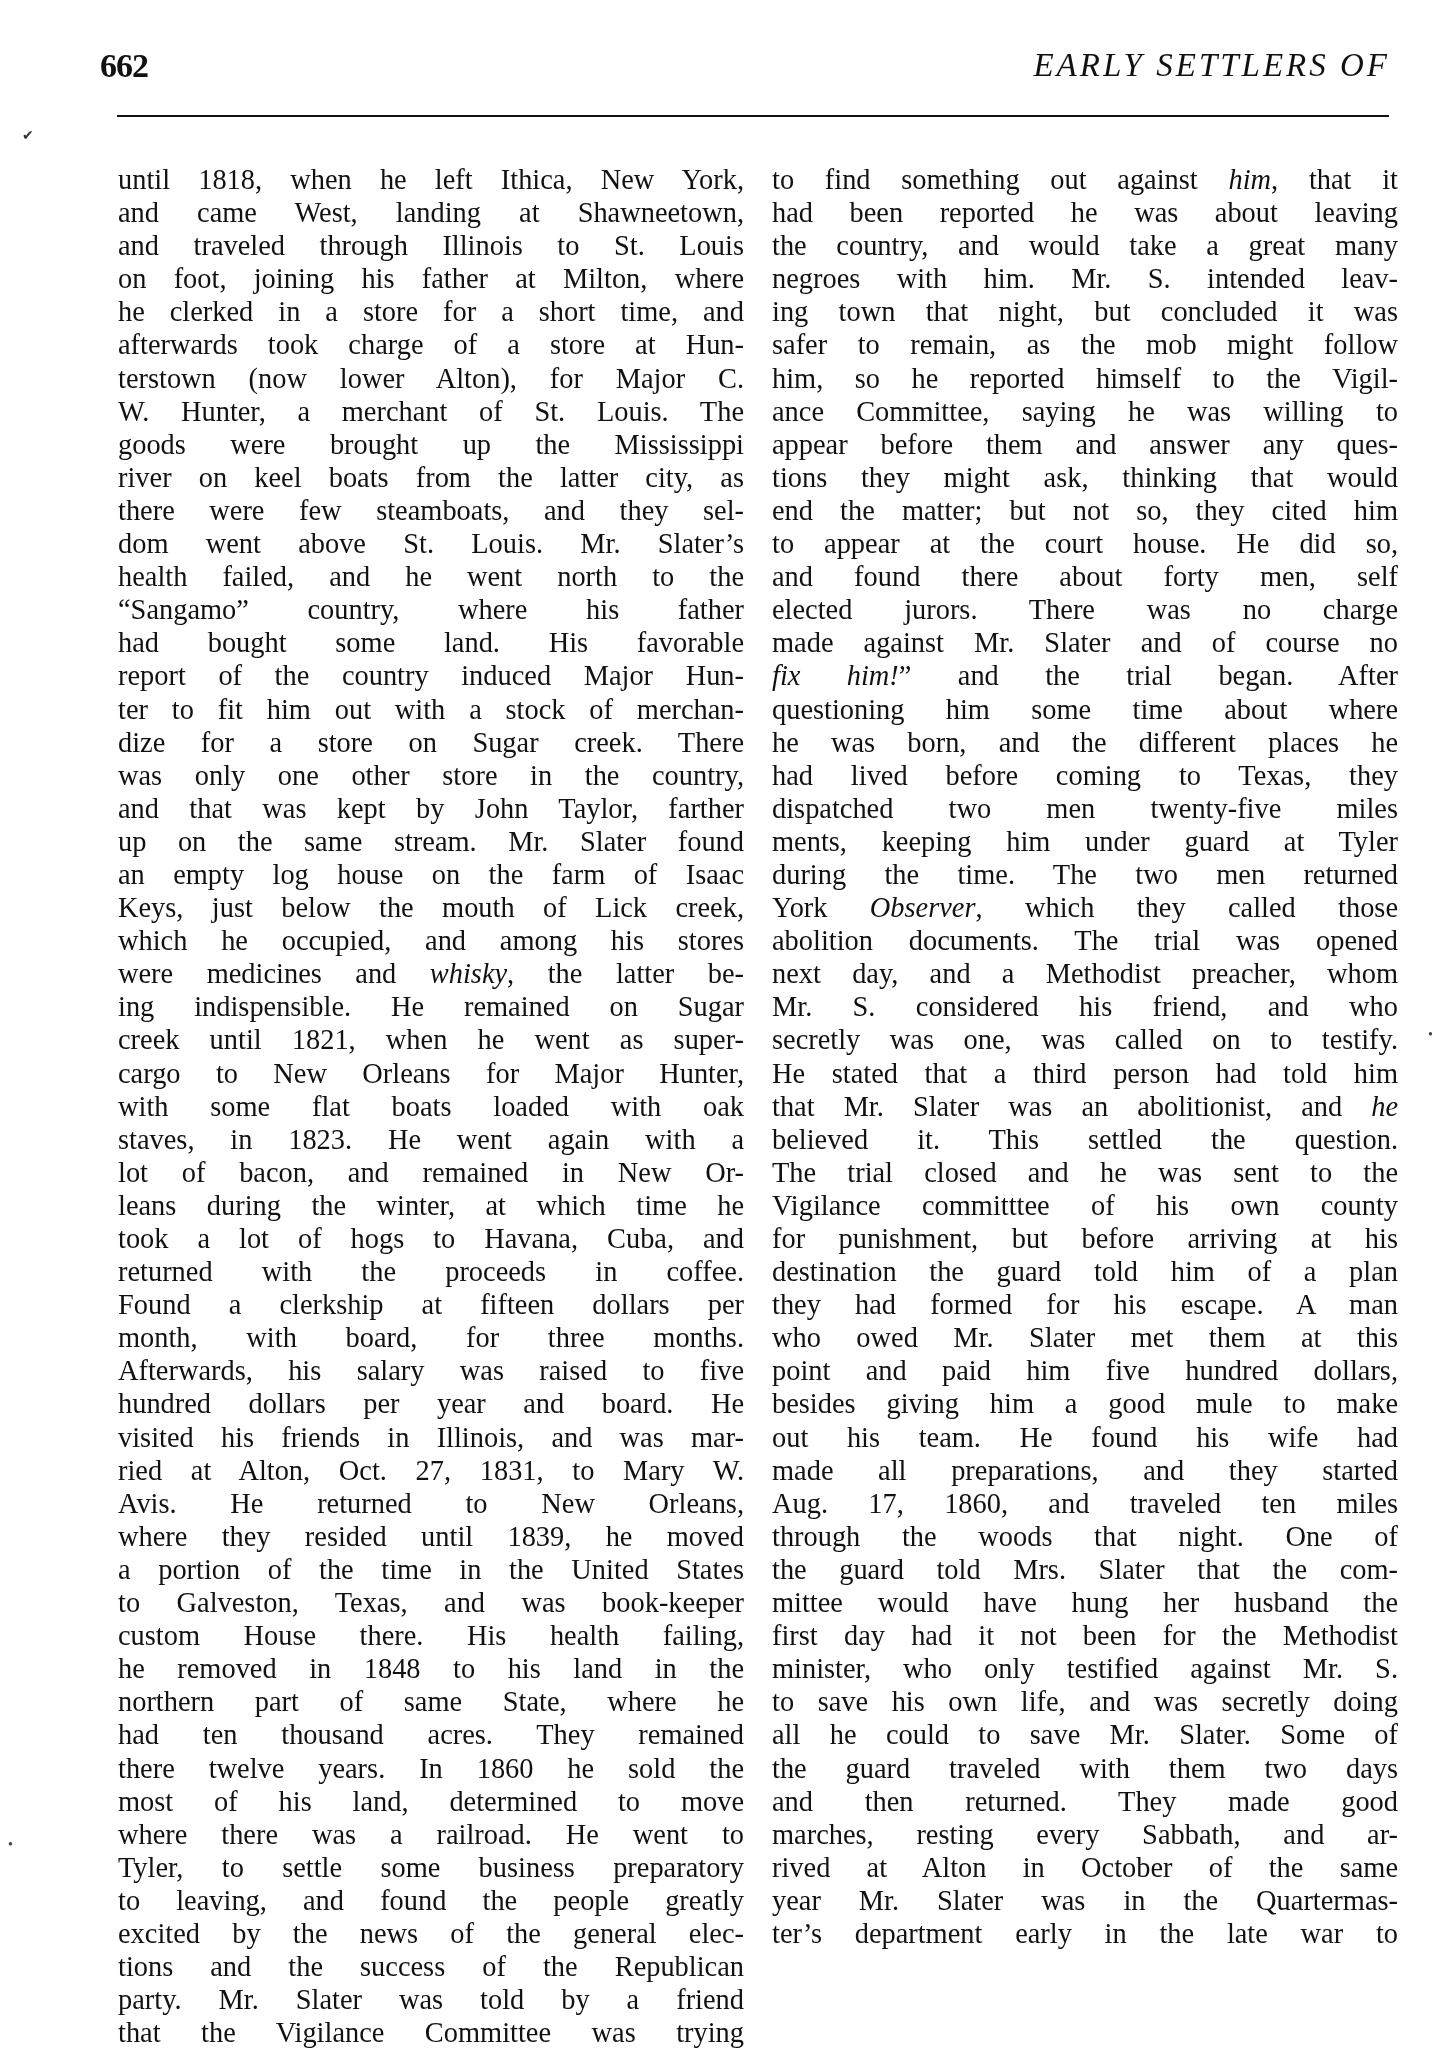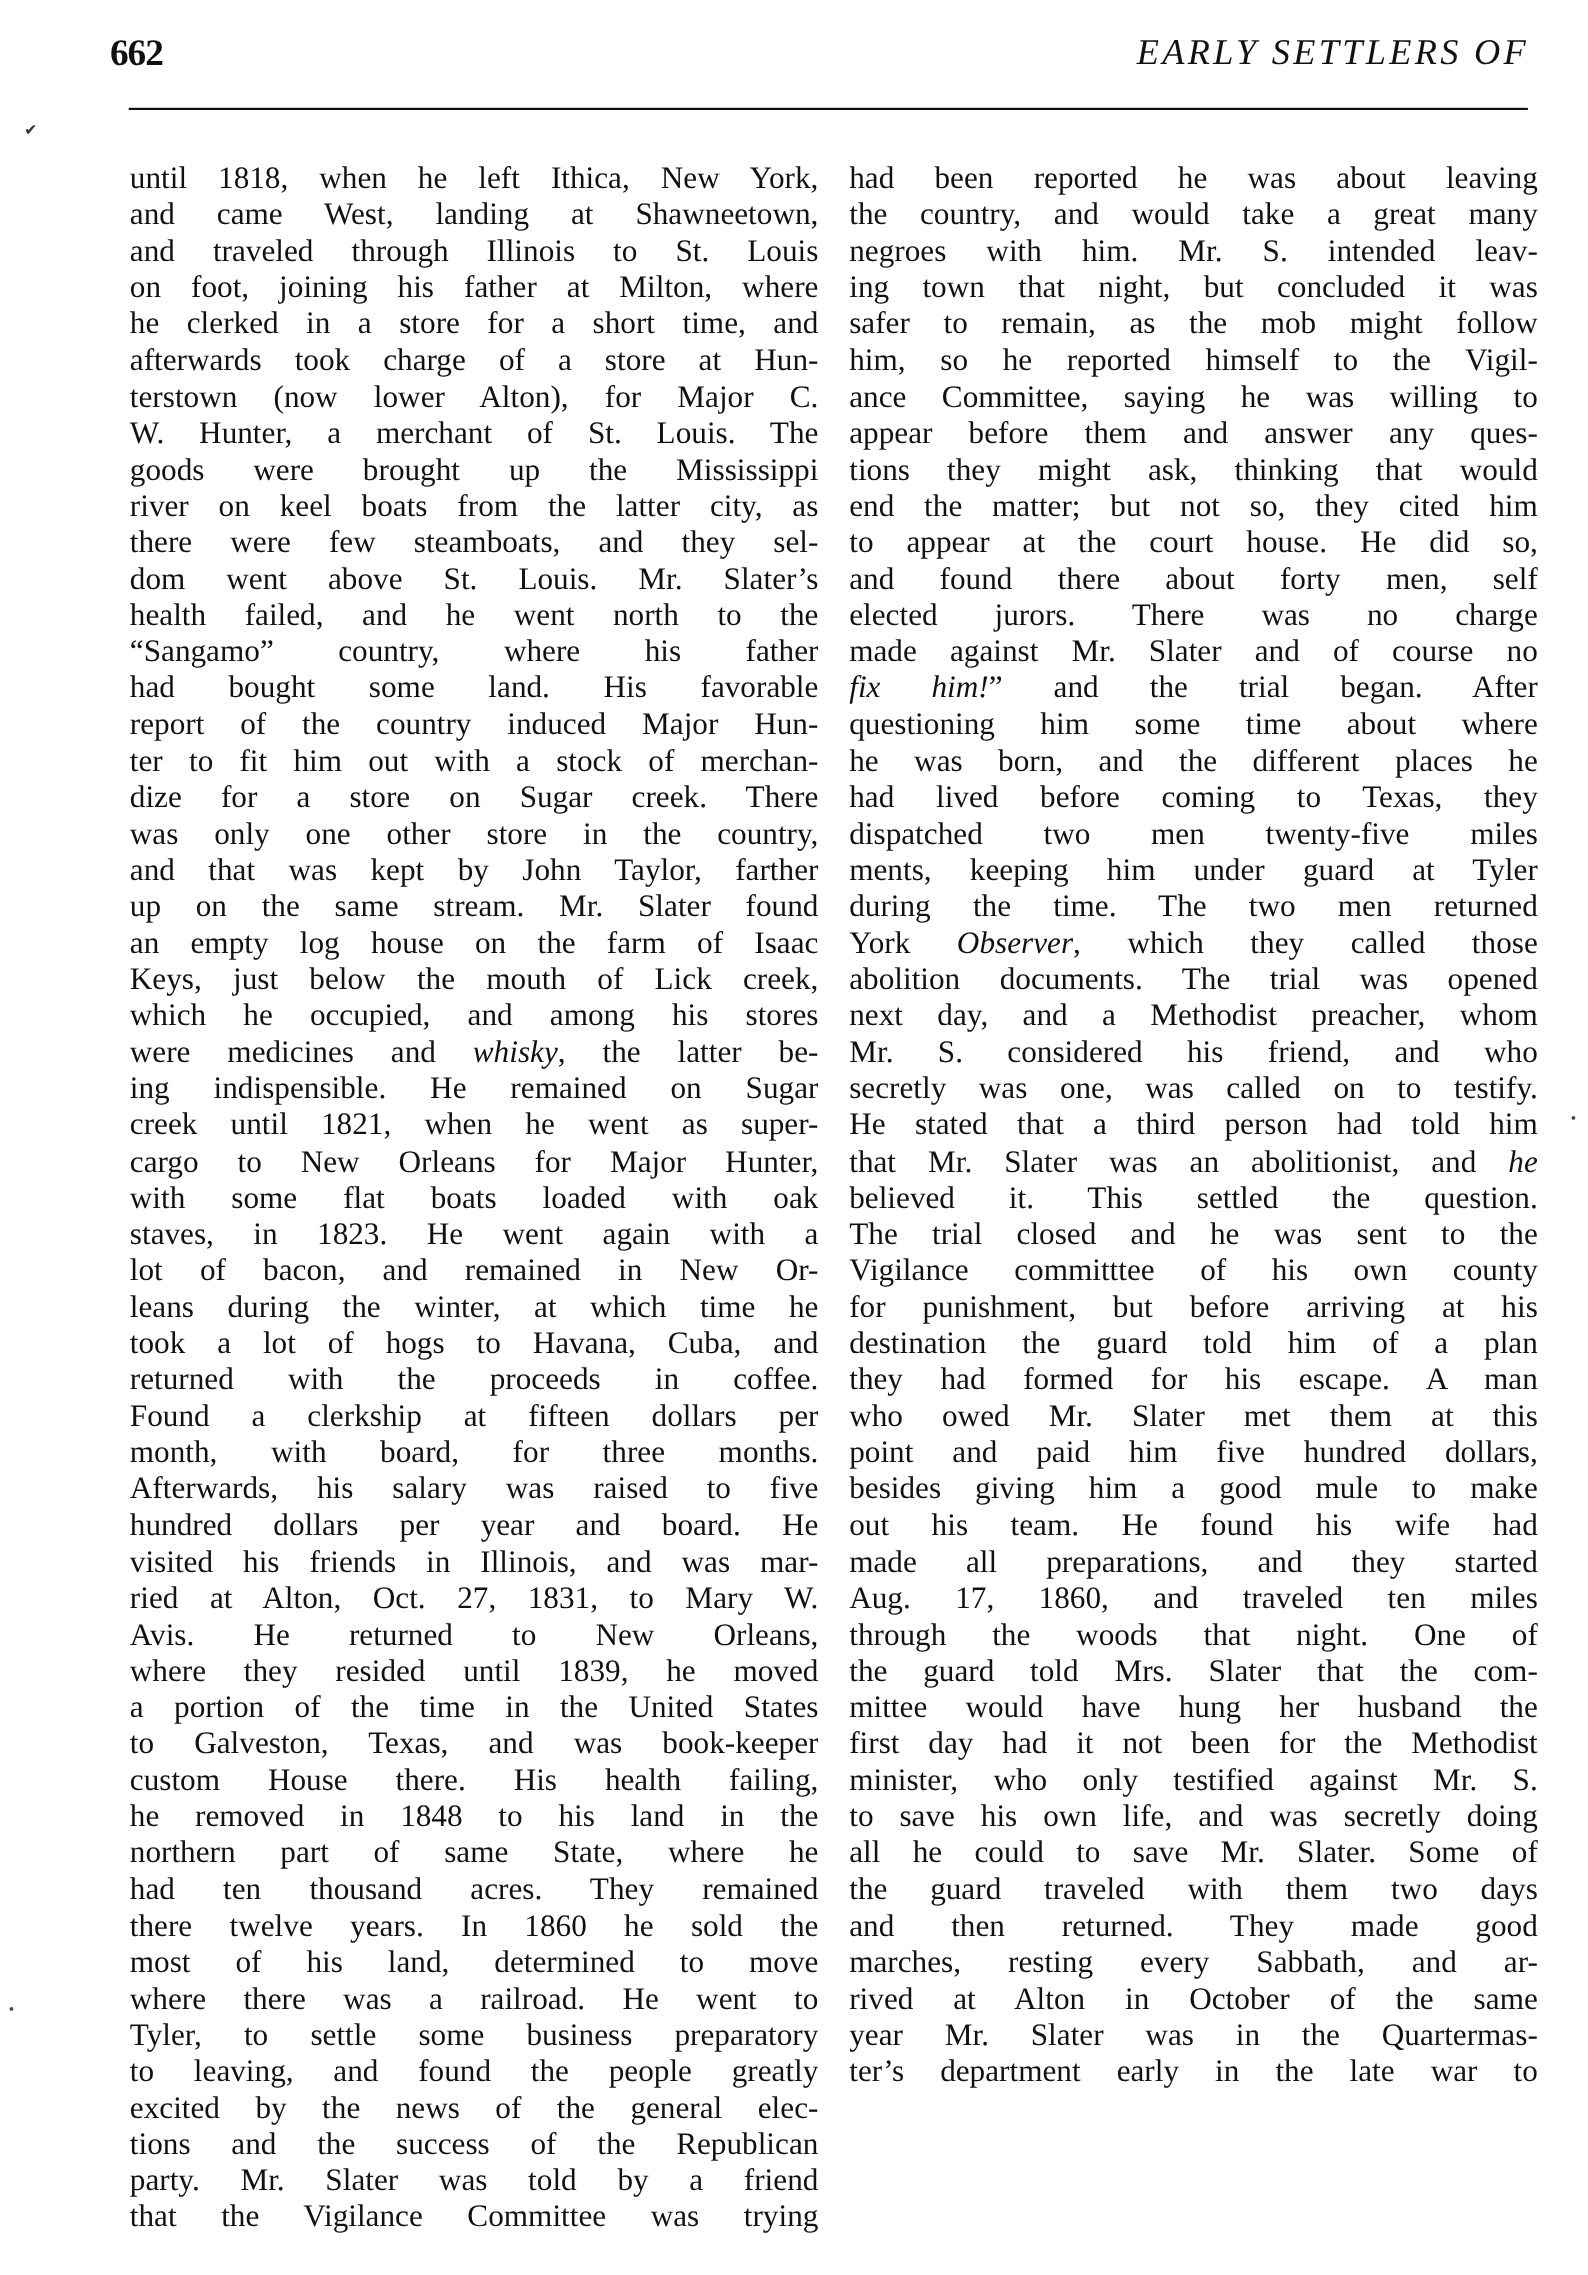--- a/index.html
+++ b/index.html
@@ -1,17 +1,17 @@
 <!DOCTYPE html>
 <html><head>
 <meta charset="utf-8">
 <style>
   html, body { margin: 0; padding: 0; background: #ffffff; }
   body { width: 1444px; height: 2068px; position: relative; overflow: hidden; color: #111; font-family: "Liberation Serif", "DejaVu Serif", serif; }
-  .page { position: absolute; left: 0; top: 0; width: 1444px; height: 1500px; }
+  .page { position: absolute; left: 0; top: 17px; width: 1444px; height: 1500px; }
   .header { position: absolute; top: 30px; left: 100px; width: 1290px; height: 50px; }
   .page-number { position: absolute; left: 0; top: 0; font-size: 34px; font-weight: bold; letter-spacing: -1px; }
   .running-title { position: absolute; left: 0; right: 0; top: 0; text-align: right; font-size: 33px; font-style: italic; letter-spacing: 3px; font-weight: normal; }
   .tick-mark { position: absolute; left: 22px; top: 110px; font-size: 14px; color: #333; }
   .rule { position: absolute; left: 117px; top: 98px; width: 1272px; height: 2px; background: #111; }
   .column { position: absolute; top: 146px; width: 626px; font-size: 28.4px; line-height: 33.1px; text-align: justify; }
   .col-left { left: 118px; }
   .col-right { left: 772px; }
   .line { display: block; white-space: nowrap; text-align-last: justify; text-align: justify; overflow: hidden; height: 33.1px; }
   .line .it { font-style: italic; }
@@ -81,20 +81,21 @@
       <span class="line">most of his land, determined to move</span>
       <span class="line">where there was a railroad. He went to</span>
       <span class="line">Tyler, to settle some business preparatory</span>
       <span class="line">to leaving, and found the people greatly</span>
       <span class="line">excited by the news of the general elec-</span>
       <span class="line">tions and the success of the Republican</span>
       <span class="line">party. Mr. Slater was told by a friend</span>
       <span class="line">that the Vigilance Committee was trying</span>
     </div>
   <div class="column col-right" id="col-right">
+      <span class="line">to find something out against <span class="it">him</span>, that it</span>
       <span class="line">had been reported he was about leaving</span>
       <span class="line">the country, and would take a great many</span>
       <span class="line">negroes with him. Mr. S. intended leav-</span>
       <span class="line">ing town that night, but concluded it was</span>
       <span class="line">safer to remain, as the mob might follow</span>
       <span class="line">him, so he reported himself to the Vigil-</span>
       <span class="line">ance Committee, saying he was willing to</span>
       <span class="line">appear before them and answer any ques-</span>
       <span class="line">tions they might ask, thinking that would</span>
       <span class="line">end the matter; but not so, they cited him</span>

